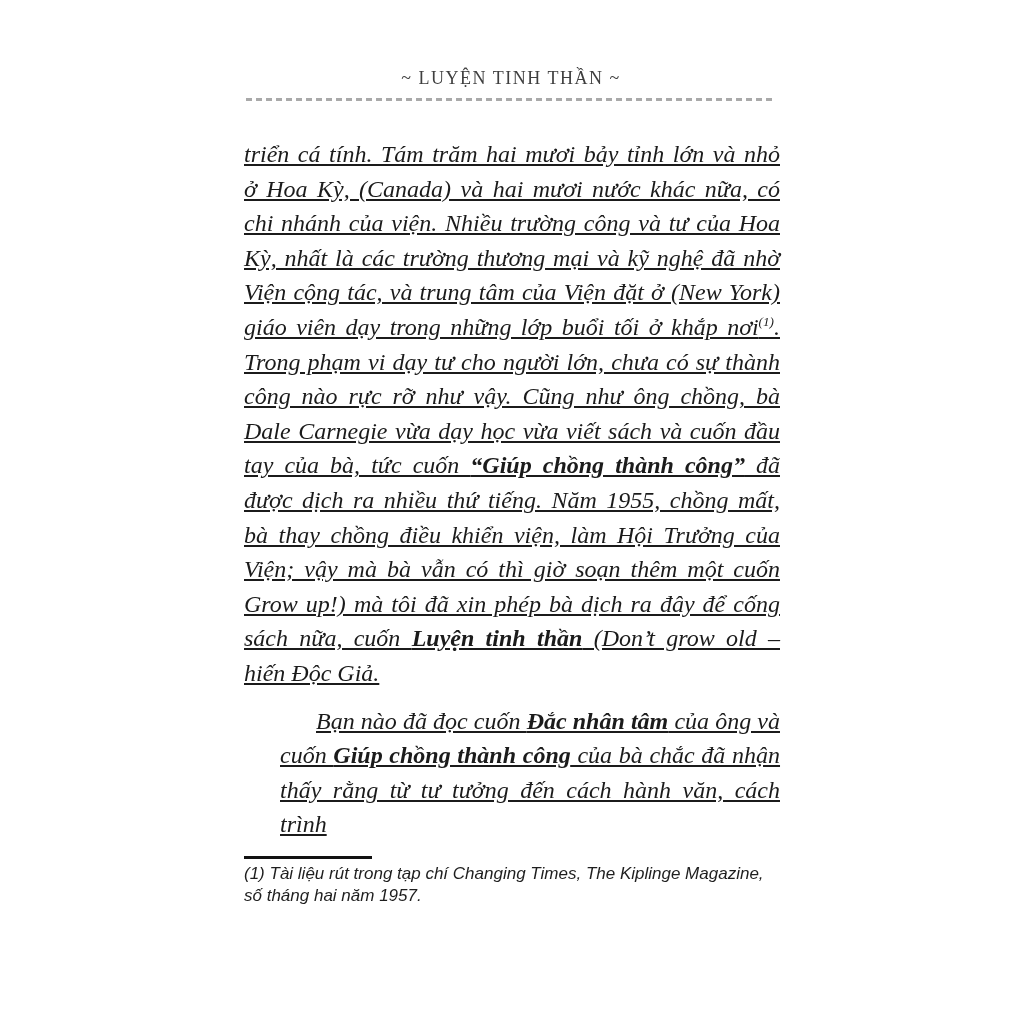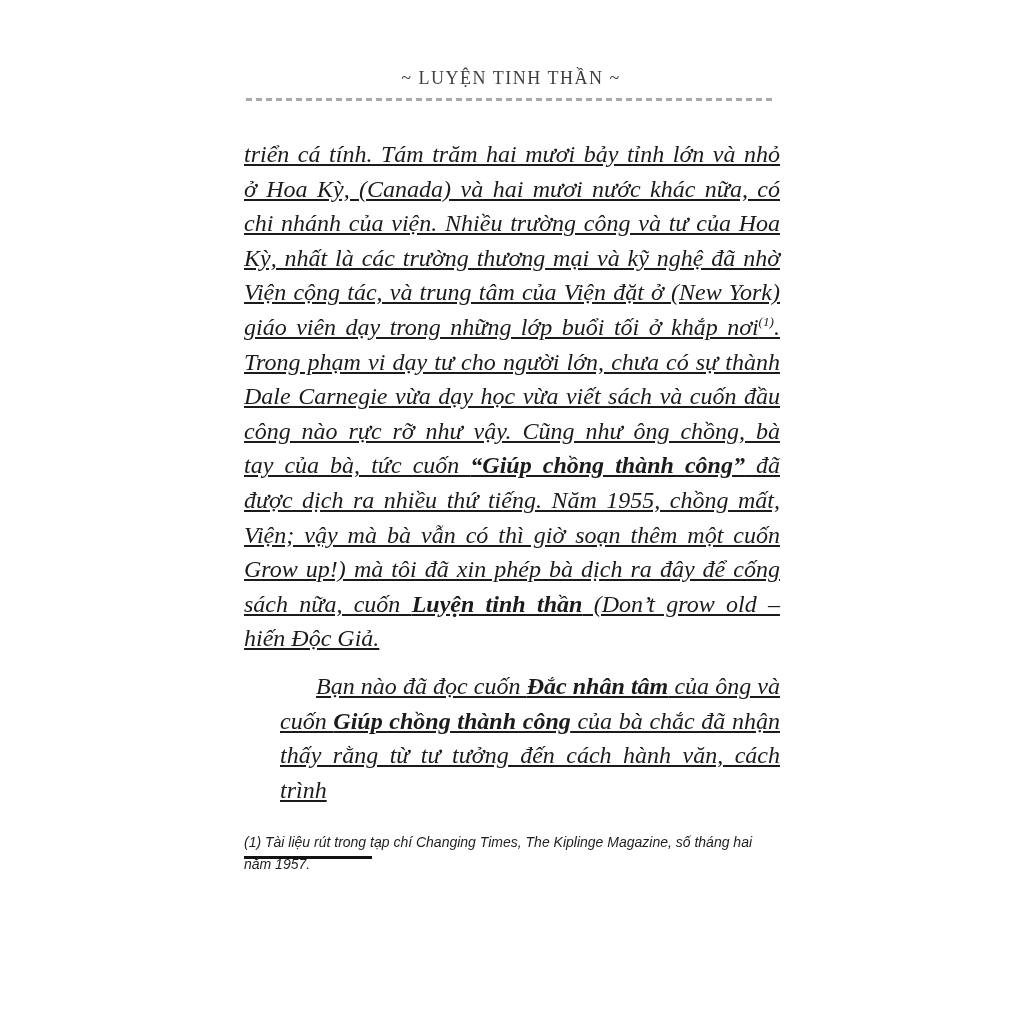--- a/index.html
+++ b/index.html
@@ -55,26 +55,26 @@
   .footnote-rule {
     position: absolute;
     top: 856px;
     left: 244px;
     width: 128px;
     height: 3px;
     background: #121212;
   }
   .footnote {
     position: absolute;
-    top: 832px;
+    top: 863px;
     left: 244px;
     width: 538px;
     font-family: "Liberation Sans", sans-serif;
     font-style: italic;
-    font-size: 14px;
+    font-size: 17px;
     line-height: 21.5px;
     color: #1e1e1e;
     text-align: left;
   }
   .footer {
     position: absolute;
     top: 903px;
     left: 246px;
     display: flex;
     align-items: center;
@@ -95,24 +95,25 @@
 
   <div class="body-text">
       <div class="para">
         <div class="line"><span>triển cá tính. Tám trăm hai mươi bảy tỉnh lớn và nhỏ</span></div>
         <div class="line"><span>ở Hoa Kỳ, (Canada) và hai mươi nước khác nữa, có</span></div>
         <div class="line"><span>chi nhánh của viện. Nhiều trường công và tư của Hoa</span></div>
         <div class="line"><span>Kỳ, nhất là các trường thương mại và kỹ nghệ đã nhờ</span></div>
         <div class="line"><span>Viện cộng tác, và trung tâm của Viện đặt ở (New York)</span></div>
         <div class="line"><span>giáo viên dạy trong những lớp buổi tối ở khắp nơi</span><sup class="fnref">(1)</sup><span>.</span></div>
         <div class="line"><span>Trong phạm vi dạy tư cho người lớn, chưa có sự thành</span></div>
+        <div class="line"><span>công nào rực rỡ như vậy. Cũng như ông chồng, bà</span></div>
         <div class="line"><span>Dale Carnegie vừa dạy học vừa viết sách và cuốn đầu</span></div>
-        <div class="line"><span>công nào rực rỡ như vậy. Cũng như ông chồng, bà</span></div>
         <div class="line"><span>tay của bà, tức cuốn </span><span class="bold">“Giúp chồng thành công”</span><span> đã</span></div>
         <div class="line"><span>được dịch ra nhiều thứ tiếng. Năm 1955, chồng mất,</span></div>
+        <div class="line"><span>bà thay chồng điều khiển viện, làm Hội Trưởng của</span></div>
         <div class="line"><span>Viện; vậy mà bà vẫn có thì giờ soạn thêm một cuốn</span></div>
         <div class="line"><span>Grow up!) mà tôi đã xin phép bà dịch ra đây để cống</span></div>
         <div class="line"><span>sách nữa, cuốn </span><span class="bold">Luyện tinh thần</span><span> (Don’t grow old –</span></div>
         <div class="line last"><span>hiến Độc Giả.</span></div>
       </div>
       <div class="para">
         <div class="line indent"><span>Bạn nào đã đọc cuốn </span><span class="bold">Đắc nhân tâm</span><span> của ông và</span></div>
         <div class="line"><span>cuốn </span><span class="bold">Giúp chồng thành công</span><span> của bà chắc đã nhận</span></div>
         <div class="line"><span>thấy rằng từ tư tưởng đến cách hành văn, cách trình</span></div>
       </div>

